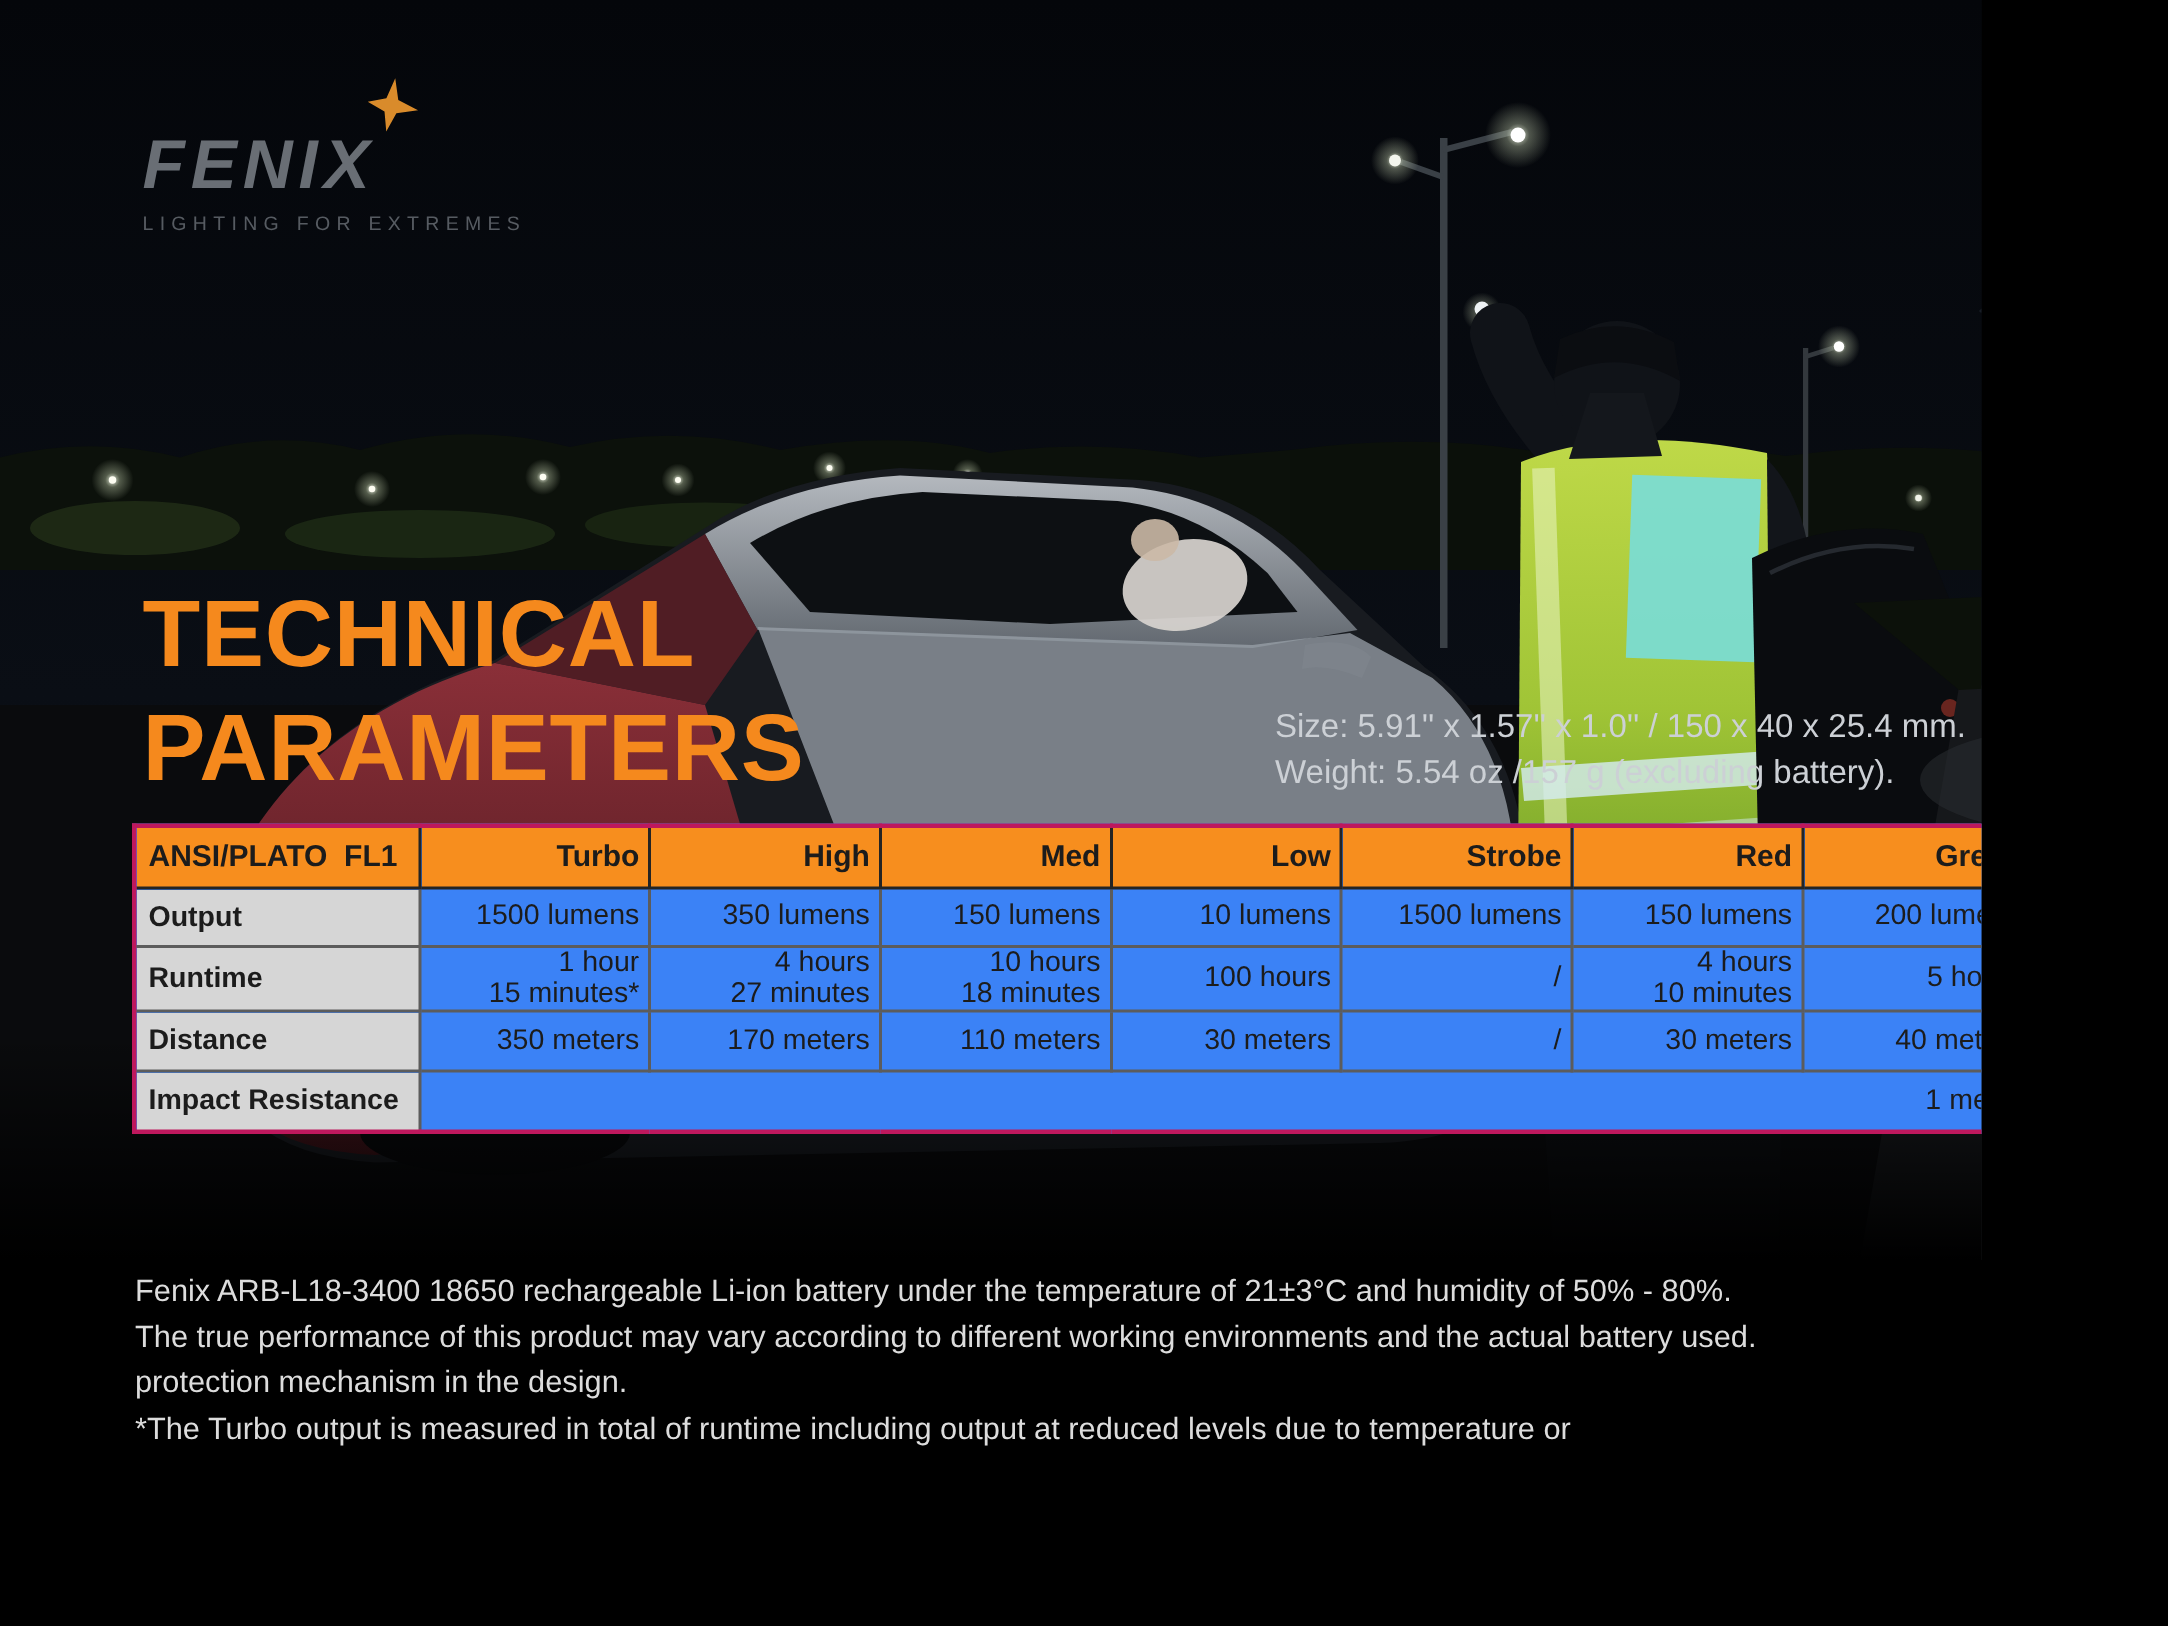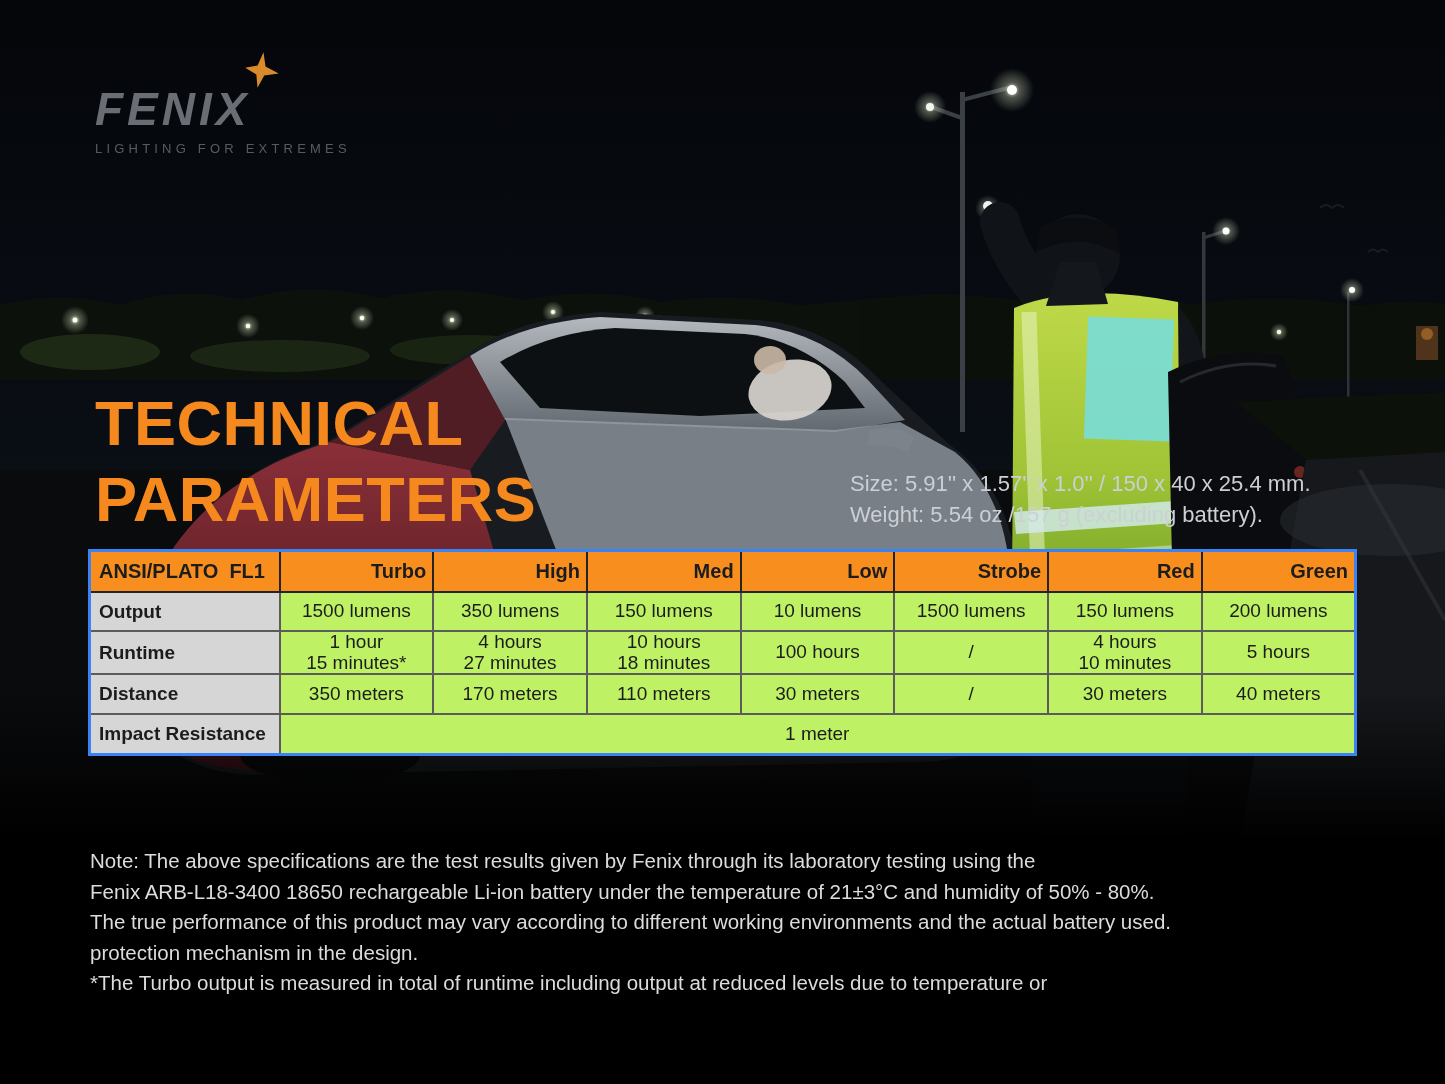--- a/index.html
+++ b/index.html
@@ -1,44 +1,44 @@
 <!DOCTYPE html>
 <html><head>
 <meta charset="utf-8">
 <style>
   html,body{margin:0;padding:0;background:#000;}
   .stage{
-    position:relative;width:1445px;height:1084px;overflow:hidden;background:#000;
+    position:relative;width:1321px;height:1084px;overflow:hidden;background:#000;
     font-family:"Liberation Sans",sans-serif;
   }
   
   .photo{position:absolute;left:0;top:0;width:1445px;height:840px;background:linear-gradient(180deg,#04060a 0%,#070a10 45%,#0a0c10 70%,#050505 100%);}
   .photo svg{position:absolute;left:0;top:0;}
   
   .logo{position:absolute;left:95px;top:58px;color:#82888f;}
   .logo .star{position:absolute;left:146px;top:-8px;width:40px;height:40px;}
   .logo .word{font-size:46px;font-weight:700;font-style:italic;letter-spacing:4px;opacity:.8;line-height:1;margin-top:28px;}
   .logo .tagline{font-size:13px;letter-spacing:4.2px;opacity:.65;margin-top:9px;}
   
   .title{position:absolute;left:95px;top:385px;color:#F5891D;font-weight:700;font-size:63px;line-height:76px;letter-spacing:.5px;}
   
   .sizeblock{position:absolute;left:850px;top:468px;color:#ccd0d5;font-size:22px;line-height:31px;}
   
   .spec-table{
     position:absolute;left:88px;top:549px;width:1269px;
     border-collapse:collapse;table-layout:fixed;
-    font-size:19px;color:#1c1c1c;background:#bef264;
-    border:3px solid #3b82f6;
+    font-size:19px;color:#1c1c1c;background:#3b82f6;
+    border:3px solid #be185d;
   }
   .spec-table col.c-label{width:190px;}
   .spec-table th,.spec-table td{border:2px solid #5c5c5c;padding:0 6px;overflow:hidden;}
   .spec-table thead th{background:#F78E1E;border-color:#242424;font-weight:700;font-size:20px;height:39px;text-align:right;}
   .spec-table thead th.first{text-align:left;padding-left:8px;white-space:pre;}
   .spec-table td.lbl{font-weight:700;text-align:left;padding-left:8px;background:#d6d6d6;}
-  .spec-table td.val{text-align:center;white-space:pre-line;line-height:1.08;border-radius:19px;}
+  .spec-table td.val{text-align:right;white-space:pre-line;line-height:1.08;border-radius:19px;}
   .spec-table tr.h39 td{height:37px;}
   .spec-table tr.h41 td{height:41px;}
   .spec-table tr.h40 td{height:38px;margin-top:32px;}
   
   .note{position:absolute;left:90px;top:846px;color:#dcdcdc;font-size:20.5px;line-height:30.5px;}
 </style>
 </head>
 <body>
 
 <div class="stage">
@@ -259,20 +259,19 @@
         <td class="val">40 meters</td>
       </tr>
       <tr class="h40">
         <td class="lbl">Impact Resistance</td>
         <td class="val" colspan="7">1 meter</td>
       </tr>
     </tbody>
   </table>
 
   <div class="note">
-    <div>Note: The above specifications are the test results given by Fenix through its laboratory testing using the</div>
     <div>Fenix ARB-L18-3400 18650 rechargeable Li-ion battery under the temperature of 21±3°C and humidity of 50% - 80%.</div>
     <div>The true performance of this product may vary according to different working environments and the actual battery used.</div>
     <div>protection mechanism in the design.</div>
     <div>*The Turbo output is measured in total of runtime including output at reduced levels due to temperature or</div>
   </div>
 
 </div>
 
 </body></html>

